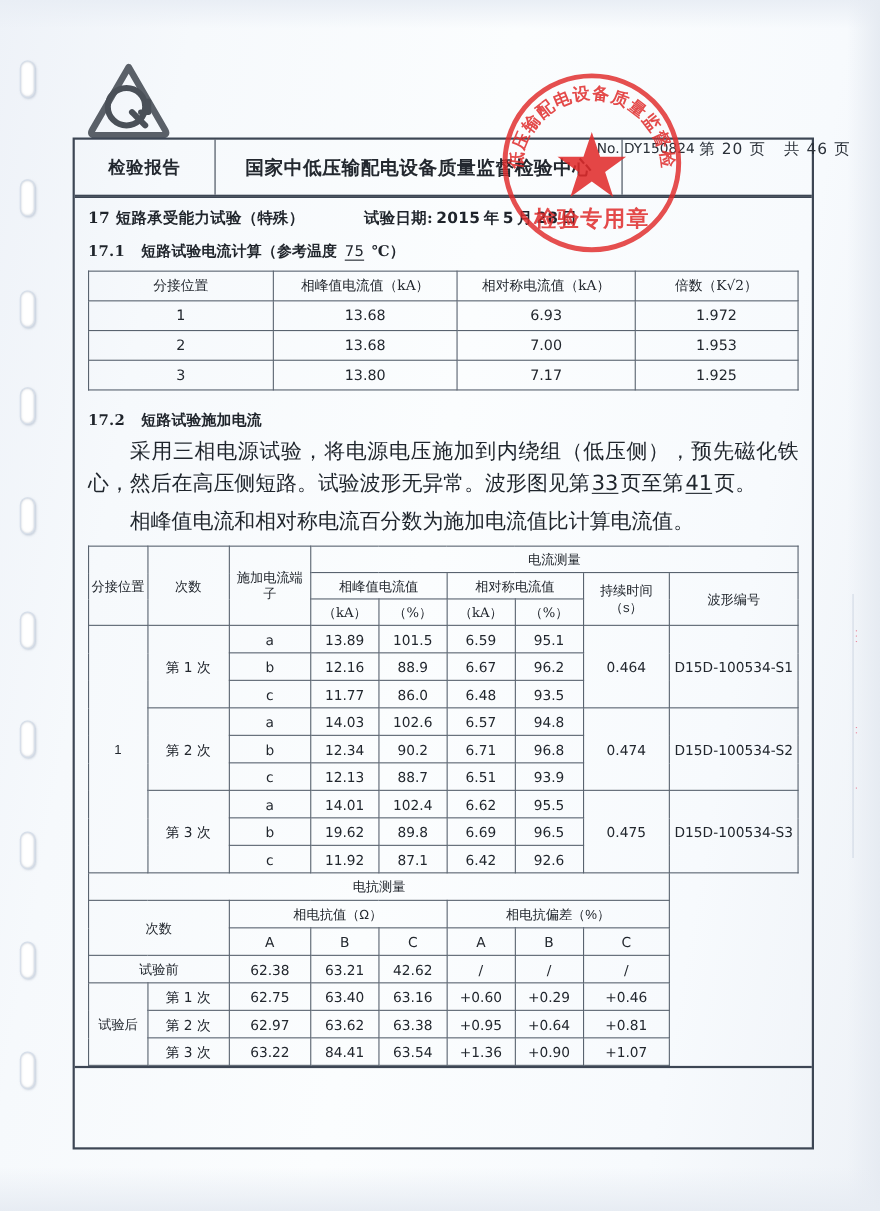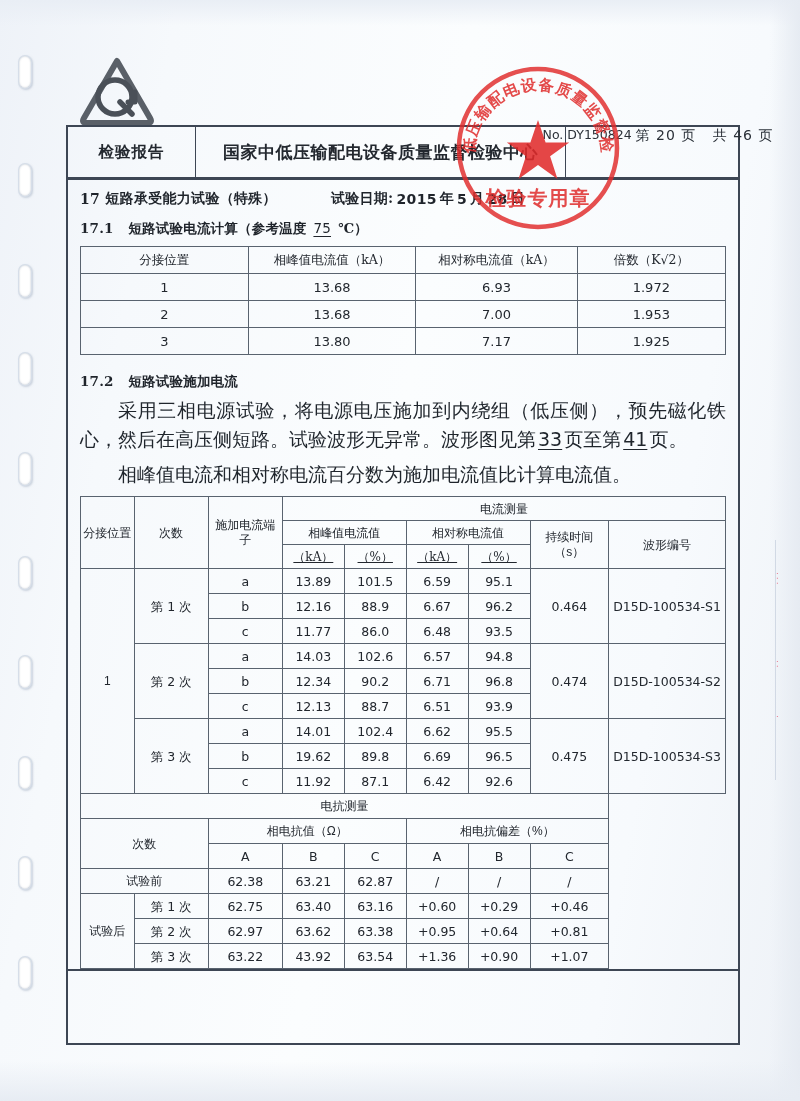--- a/index.html
+++ b/index.html
@@ -171,21 +171,21 @@
   .t2 .zh {
     font-family: Liberation Sans, sans-serif;
     font-size: 12px;
   }
   .wave {
     font-family: "DejaVu Sans", "Liberation Sans", sans-serif;
     font-size: 12px;
     line-height: 1.35;
   }
   .grp { font-family: "DejaVu Serif", "Liberation Serif", serif; font-size: 12px; }
-  .sub-hdr { font-size: 12.5px; text-decoration: underline; }
+  .sub-hdr { font-size: 12.5px; }
 
   .emptybox {
     margin: 0;
     border-top: 2px solid #3d4654;
     height: 74px;
   }
 
   
   .stamp {
     position: absolute;
@@ -462,21 +462,21 @@
               <td>B</td>
               <td>C</td>
               <td>A</td>
               <td>B</td>
               <td>C</td>
             </tr>
             <tr>
               <td class="zh" colspan="2">试验前</td>
               <td>62.38</td>
               <td>63.21</td>
-              <td>62.87</td>
+              <td>42.62</td>
               <td>/</td>
               <td>/</td>
               <td>/</td>
             </tr>
             <tr>
               <td class="zh" rowspan="3">试验后</td>
               <td class="grp">第 1 次</td>
               <td>62.75</td>
               <td>63.40</td>
               <td>63.16</td>
@@ -489,21 +489,21 @@
               <td>62.97</td>
               <td>63.62</td>
               <td>63.38</td>
               <td>+0.95</td>
               <td>+0.64</td>
               <td>+0.81</td>
             </tr>
             <tr>
               <td class="grp">第 3 次</td>
               <td>63.22</td>
-              <td>43.92</td>
+              <td>84.41</td>
               <td>63.54</td>
               <td>+1.36</td>
               <td>+0.90</td>
               <td>+1.07</td>
             </tr>
           </tbody>
         </table>
 
       </div>
       <div class="emptybox"></div>

